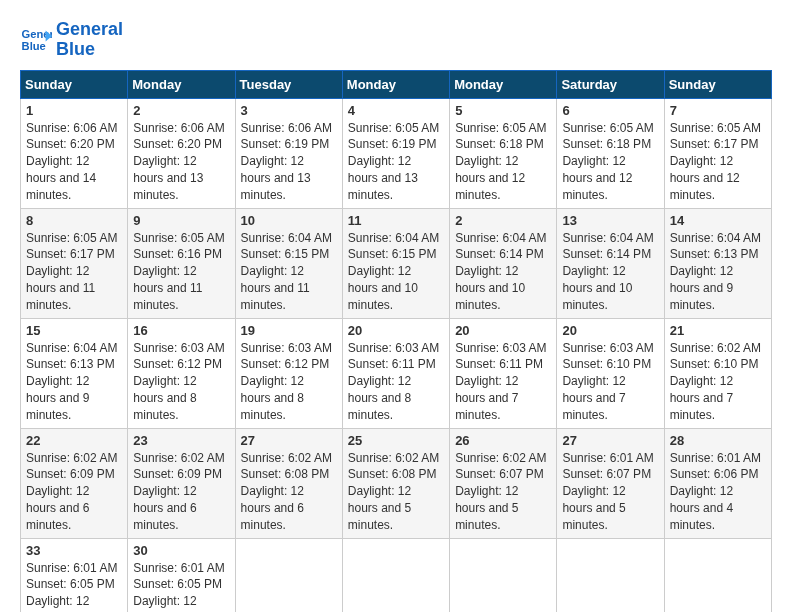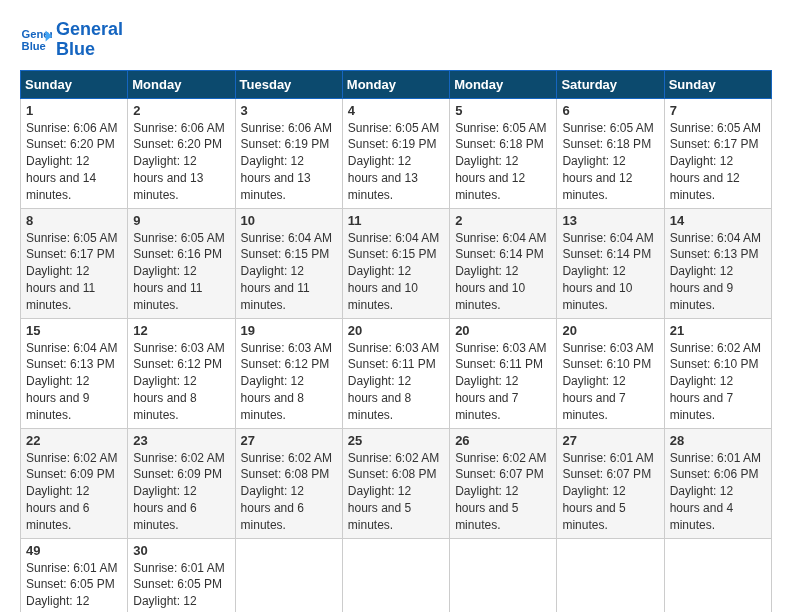--- a/index.html
+++ b/index.html
@@ -244,21 +244,21 @@
       <tr>
         <td>
         <span class="day-num">15</span>
         <div class="day-info">
           Sunrise: 6:04 AM<br>
           Sunset: 6:13 PM<br>
           Daylight: 12 hours and 9 minutes.
         </div>
       </td>
         <td>
-        <span class="day-num">12</span>
+        <span class="day-num">16</span>
         <div class="day-info">
           Sunrise: 6:03 AM<br>
           Sunset: 6:12 PM<br>
           Daylight: 12 hours and 8 minutes.
         </div>
       </td>
         <td>
         <span class="day-num">19</span>
         <div class="day-info">
           Sunrise: 6:03 AM<br>
@@ -352,21 +352,21 @@
         <span class="day-num">28</span>
         <div class="day-info">
           Sunrise: 6:01 AM<br>
           Sunset: 6:06 PM<br>
           Daylight: 12 hours and 4 minutes.
         </div>
       </td>
       </tr>
       <tr>
         <td>
-        <span class="day-num">49</span>
+        <span class="day-num">33</span>
         <div class="day-info">
           Sunrise: 6:01 AM<br>
           Sunset: 6:05 PM<br>
           Daylight: 12 hours and 4 minutes.
         </div>
       </td>
         <td>
         <span class="day-num">30</span>
         <div class="day-info">
           Sunrise: 6:01 AM<br>

